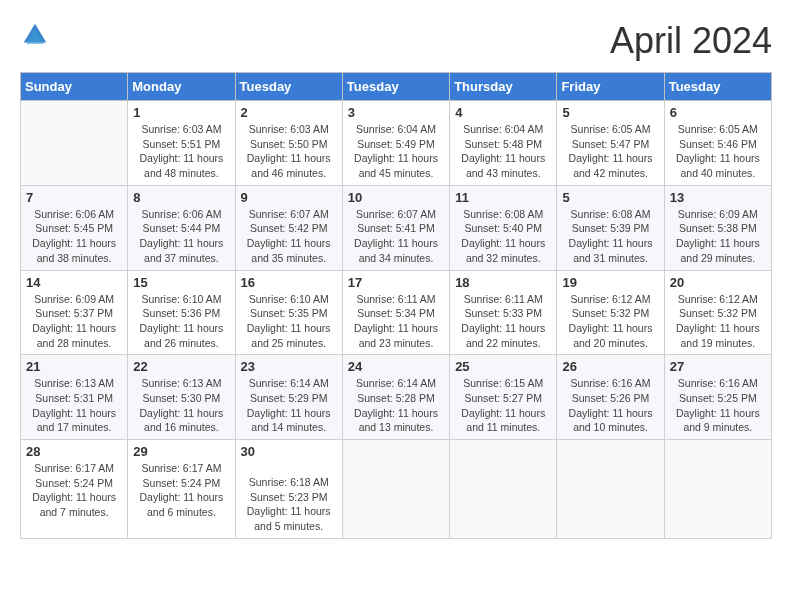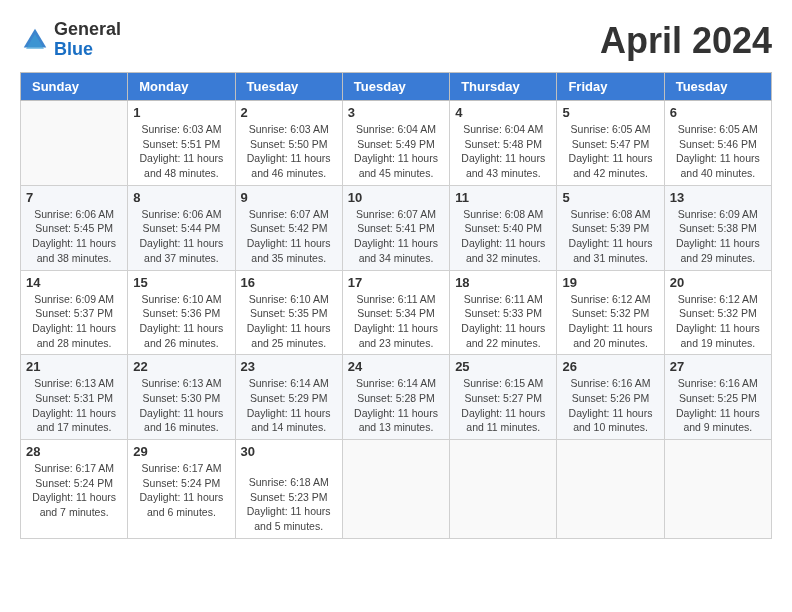--- a/index.html
+++ b/index.html
@@ -38,36 +38,36 @@
     .logo-icon {
       width: 30px;
       height: 30px;
       margin-right: 4px;
     }
     .title-area {
       text-align: right;
     }
     .month-title {
       font-size: 36px;
-      font-weight: bold;
+      font-weight: normal;
       color: #333;
     }
     .location-title {
       font-size: 16px;
       color: #555;
     }
     .calendar-table {
       width: 100%;
       border-collapse: collapse;
       font-size: 11px;
     }
     .calendar-table th {
       background-color: #3a7bd5;
       color: #fff;
-      padding: 6px 11px;
+      padding: 6px 4px;
       text-align: left;
       font-size: 13px;
       font-weight: bold;
       border: 1px solid #c0c0c0;
     }
     .calendar-table td {
       vertical-align: top;
       padding: 4px 5px;
       border: 1px solid #d0d0d0;
       width: calc(100% / 7);
@@ -96,24 +96,20 @@
   </style>
 </head>
 <body>
 
 <div class="header-area">
   <div class="logo">
     <svg class="logo-icon" viewBox="0 0 40 40" xmlns="http://www.w3.org/2000/svg">
       <polygon points="20,5 35,30 5,30" fill="#1a6fc4" opacity="0.85"></polygon>
       <polygon points="20,12 32,32 8,32" fill="#3a9fd5" opacity="0.6"></polygon>
     </svg>
-    <div class="logo-text">
-      <span class="logo-general">General</span>
-      <span class="logo-blue">Blue</span>
-    </div>
   </div>
   <div class="title-area">
     <div class="month-title">April 2024</div>
   </div>
 </div>
 
 <table class="calendar-table">
   <thead>
     <tr>
     <th>Sunday</th>

